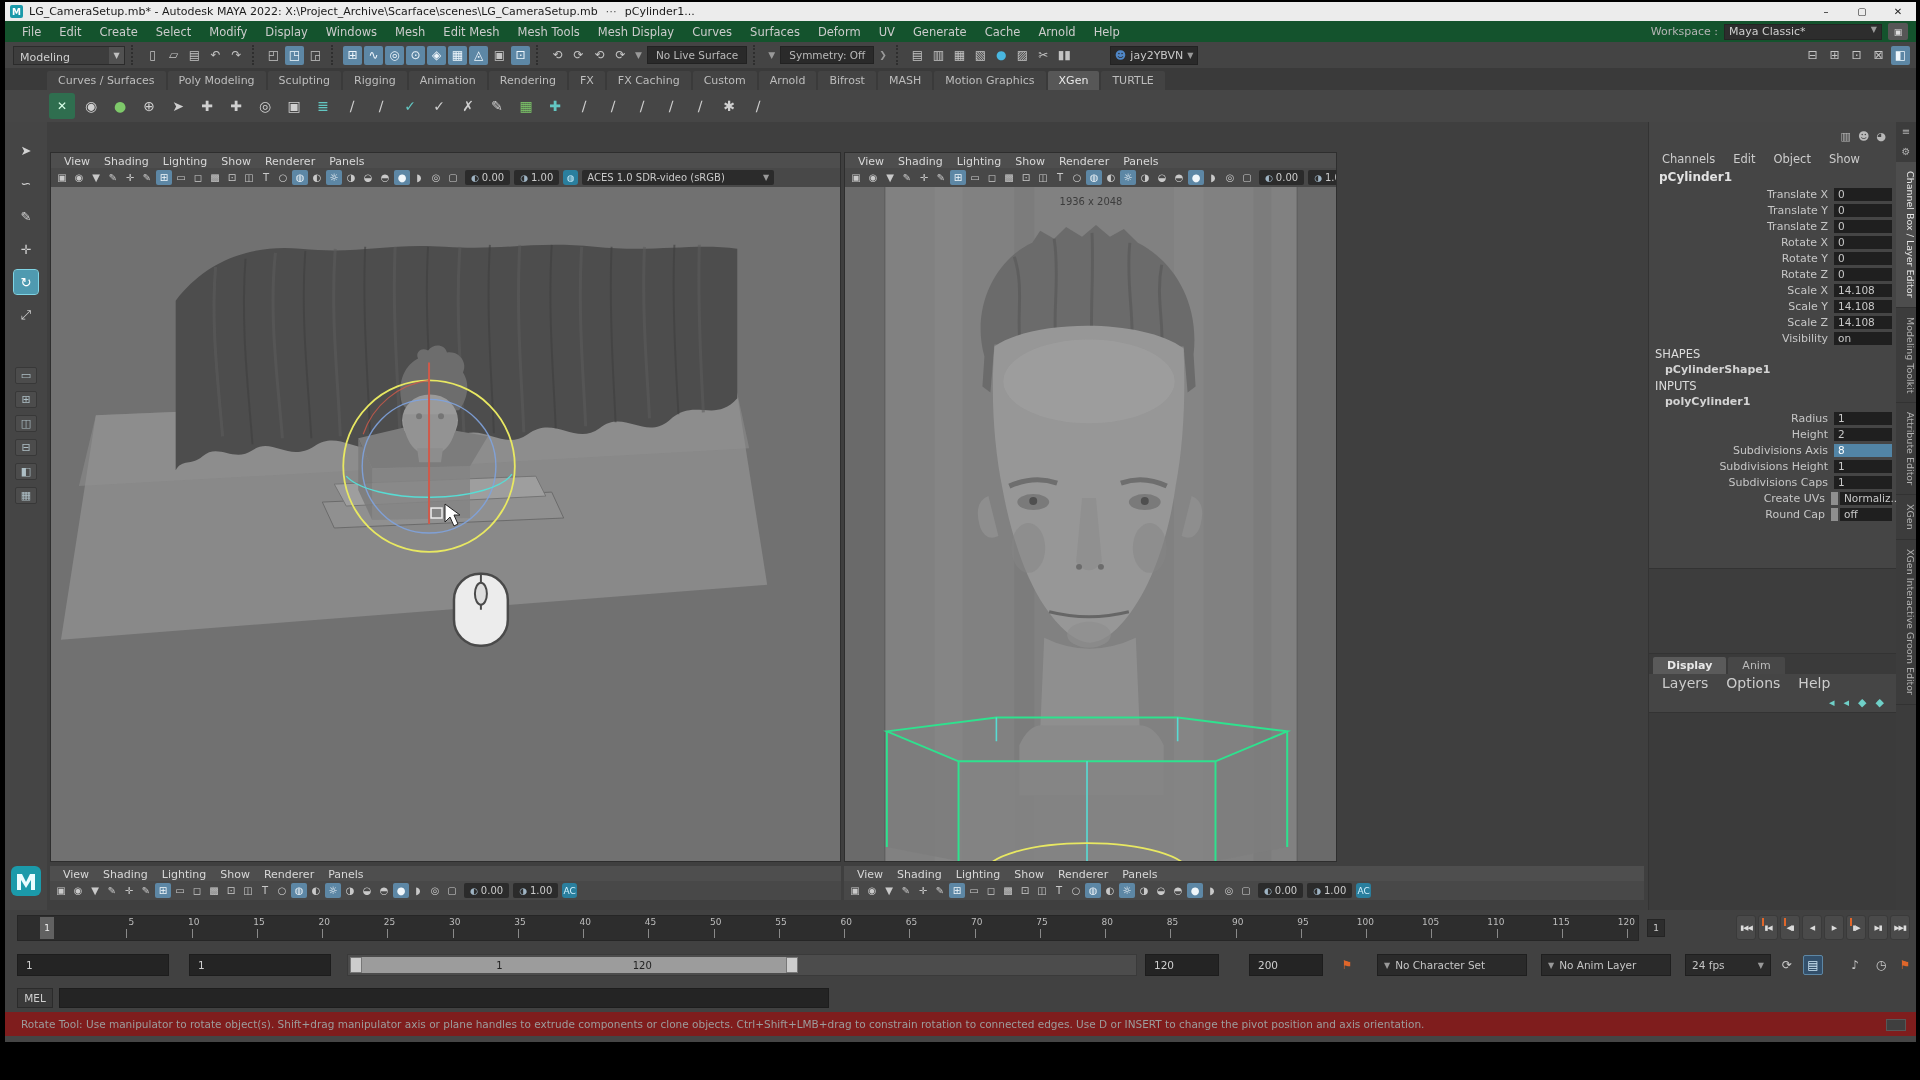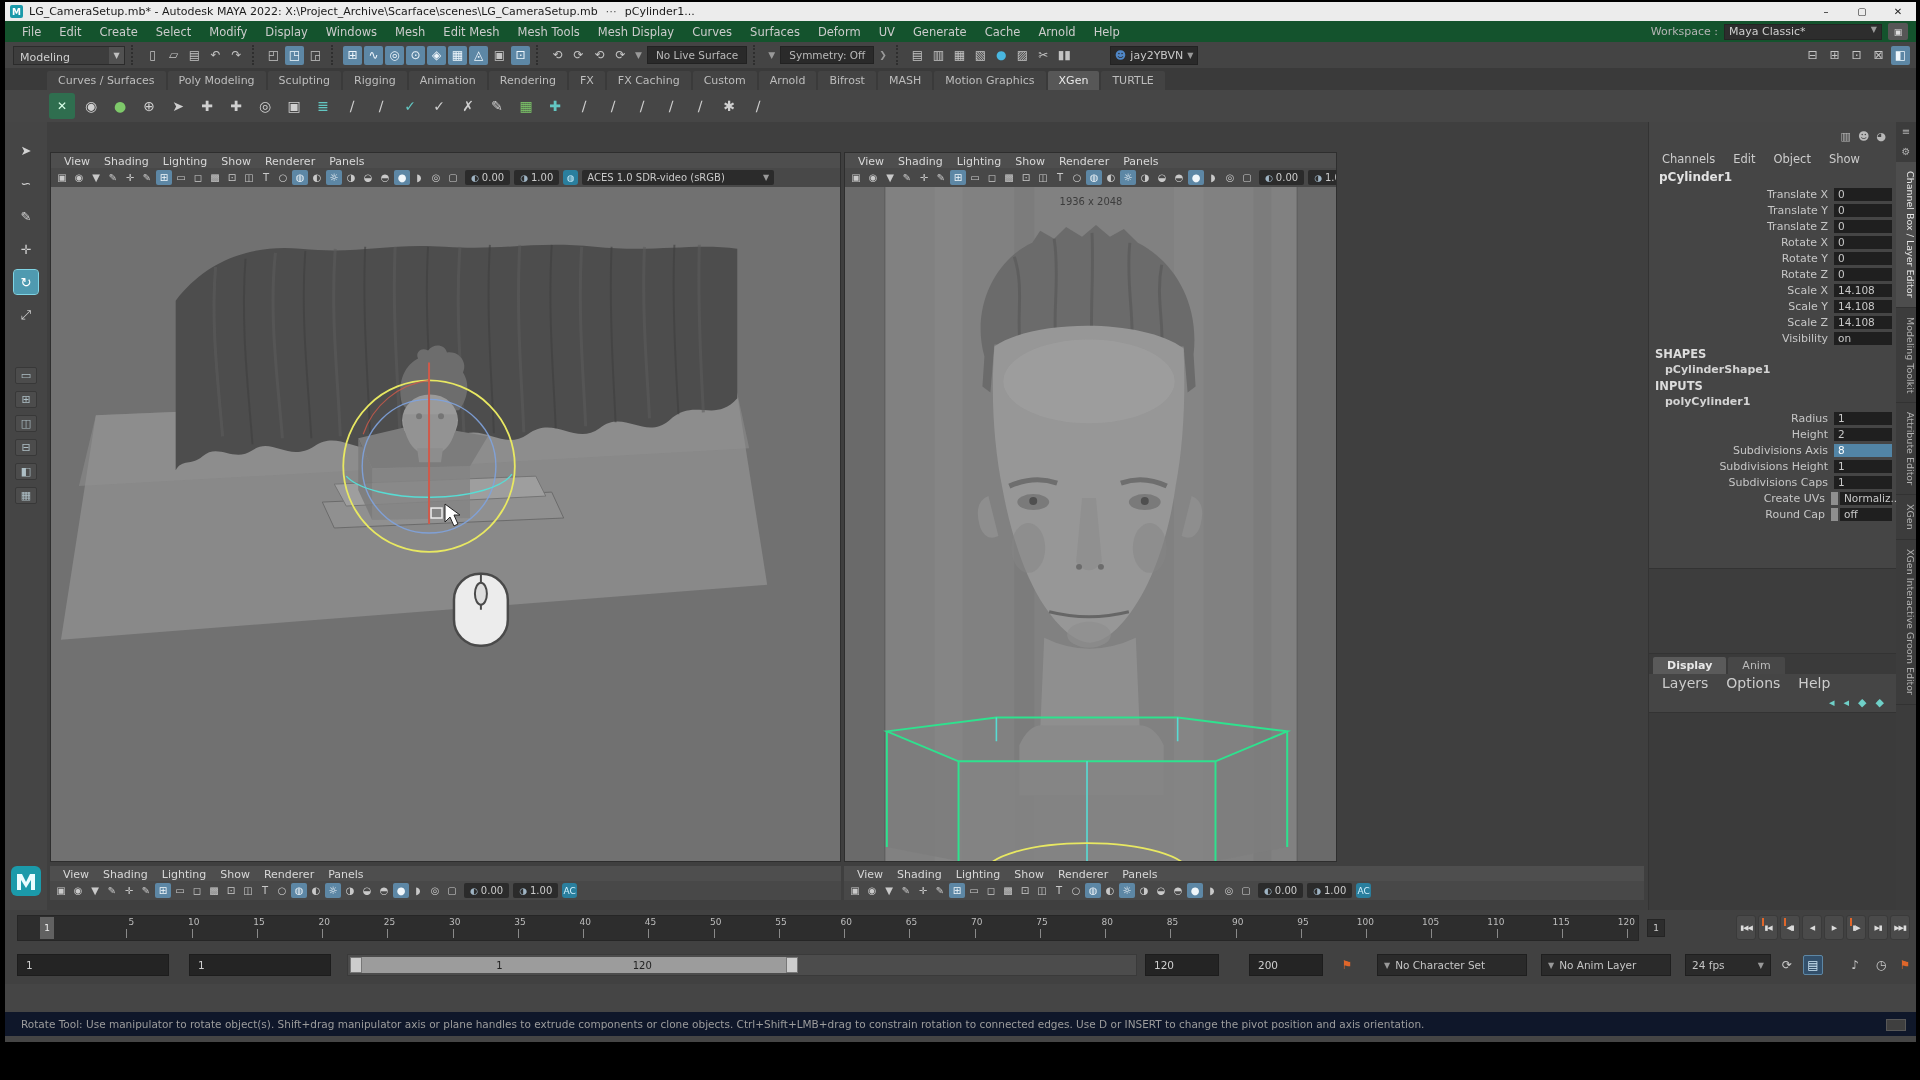--- a/index.html
+++ b/index.html
@@ -75,21 +75,21 @@
 .dhi{color:#b9b9b9;font-size:11px}
 .cb-menus{height:18px;display:flex;gap:0;padding-left:4px;align-items:center}
 .cbm{padding:0 9px;font-size:11.5px;color:#cccccc}
 .cb-node{height:18px;line-height:18px;font-weight:bold;font-size:12px;color:#e2e2e2;padding-left:10px}
 .cb-row{display:flex;justify-content:flex-end;align-items:center;height:16px;padding-right:4px;font-size:11px;color:#c6c6c6}
 .cb-row .val{width:58px;height:13px;background:#1f1f1f;margin-left:6px;padding-left:4px;font-size:10.5px;color:#c9c9c9;line-height:13px}
 .cb-row.active .val{background:#5285a6;color:#fff}
 .cb-row .sw{display:none;width:7px;height:13px;background:#8f8f8f;margin-left:6px}
 .cb-row.swatch .sw{display:block}
 .cb-row.swatch .val{width:52px;margin-left:2px}
-.cb-sec{font-weight:bold;font-size:11.5px;color:#dcdcdc;padding-left:6px;height:16px;line-height:16px}
+.cb-sec{font-weight:normal;font-size:11.5px;color:#dcdcdc;padding-left:6px;height:16px;line-height:16px}
 .cb-sub{font-weight:bold;font-size:11px;color:#d4d4d4;padding-left:16px;height:16px;line-height:16px}
 .dock-gap{height:86px;background:#3d3d3d;border-top:1px solid #333;border-bottom:1px solid #333;margin-top:46px}
 .le-tabs{height:20px;background:#3a3a3a;display:flex;align-items:flex-end;gap:2px;padding-left:4px}
 .lt{padding:2px 14px;background:#474747;font-size:11px;color:#bbb;border-radius:2px 2px 0 0}
 .lt.active{background:#5a5a5a;color:#e8e8e8;font-weight:bold}
 .le-menus{height:18px;display:flex;align-items:center;padding-left:4px}
 .lem{padding:0 9px;font-size:14px;color:#cccccc}
 .le-icons{height:20px;display:flex;justify-content:flex-end;align-items:center;gap:9px;padding-right:12px}
 .lei{color:#6fd0c8;font-size:11px}
 .le-list{height:210px;background:#3b3b3b;border-top:1px solid #333}
@@ -119,21 +119,21 @@
 .rbar .s{padding-left:4px}.rbar .e{padding-right:4px}
 .ricon{position:absolute;top:9px;width:20px;height:20px;display:flex;align-items:center;justify-content:center;font-size:12px;color:#c9c9c9}
 .ricon.orange{color:#e0662a}
 .ricon.hlbox{background:#33506b;border:1px solid #5d87a5;border-radius:2px;color:#cfe6f5}
 .rdd{position:absolute;top:8px;height:22px;background:#2a2a2a;border:1px solid #1f1f1f;color:#c5c5c5;font-size:10.5px;display:flex;align-items:center;gap:5px;padding:0 6px;white-space:nowrap}
 .rdd .arr{font-size:8px;color:#999}
 
 .melrow{position:absolute;left:0;top:982px;right:0;height:28px;background:#414141}
 .mel-label{position:absolute;left:12px;top:4px;width:36px;height:20px;background:#3a3a3a;border:1px solid #2b2b2b;color:#cfcfcf;font-size:10.5px;display:flex;align-items:center;justify-content:center}
 .mel-input{position:absolute;left:54px;top:4px;width:770px;height:20px;background:#242424;border:1px solid #1d1d1d;color:#ddd;font-size:11px;padding:0 6px;font-family:"DejaVu Sans Mono","Liberation Mono",monospace}
-.helpline{position:absolute;left:0;top:1010px;right:0;height:24px;background:#0f172a;color:#9c9c9c;font-size:10.5px;padding:6px 0 0 16px}
+.helpline{position:absolute;left:0;top:1010px;right:0;height:24px;background:#7f1d1d;color:#9c9c9c;font-size:10.5px;padding:6px 0 0 16px}
 .grip{position:absolute;right:10px;top:7px;width:20px;height:12px;background:#3f3f3f;border:1px solid #575757}
 </style>
 </head>
 <body>
 
 <div class="win">
 
   <div class="titlebar">
     <div class="m-ico">M</div>
     <span>LG_CameraSetup.mb* - Autodesk MAYA 2022: X:\Project_Archive\Scarface\scenes\LG_CameraSetup.mb</span>
@@ -883,19 +883,23 @@
       <span>24 fps</span>
       <span class="arr">▼</span>
     </div>
     <div class="ricon" style="left:1772px">⟳</div>
     <div class="ricon hlbox" style="left:1798px">▤</div>
     <div class="ricon" style="left:1840px">♪</div>
     <div class="ricon" style="left:1866px">◷</div>
     <div class="ricon orange" style="left:1890px">⚑</div>
   </div>
 
+  <div class="melrow">
+    <div class="mel-label">MEL</div>
+    <input class="mel-input" value="" style="">
+  </div>
 
   <div class="helpline">
     <span>Rotate Tool: Use manipulator to rotate object(s). Shift+drag manipulator axis or plane handles to extrude components or clone objects. Ctrl+Shift+LMB+drag to constrain rotation to connected edges. Use D or INSERT to change the pivot position and axis orientation.</span>
     <div class="grip"></div>
   </div>
 
 </div>
 
 </body></html>

